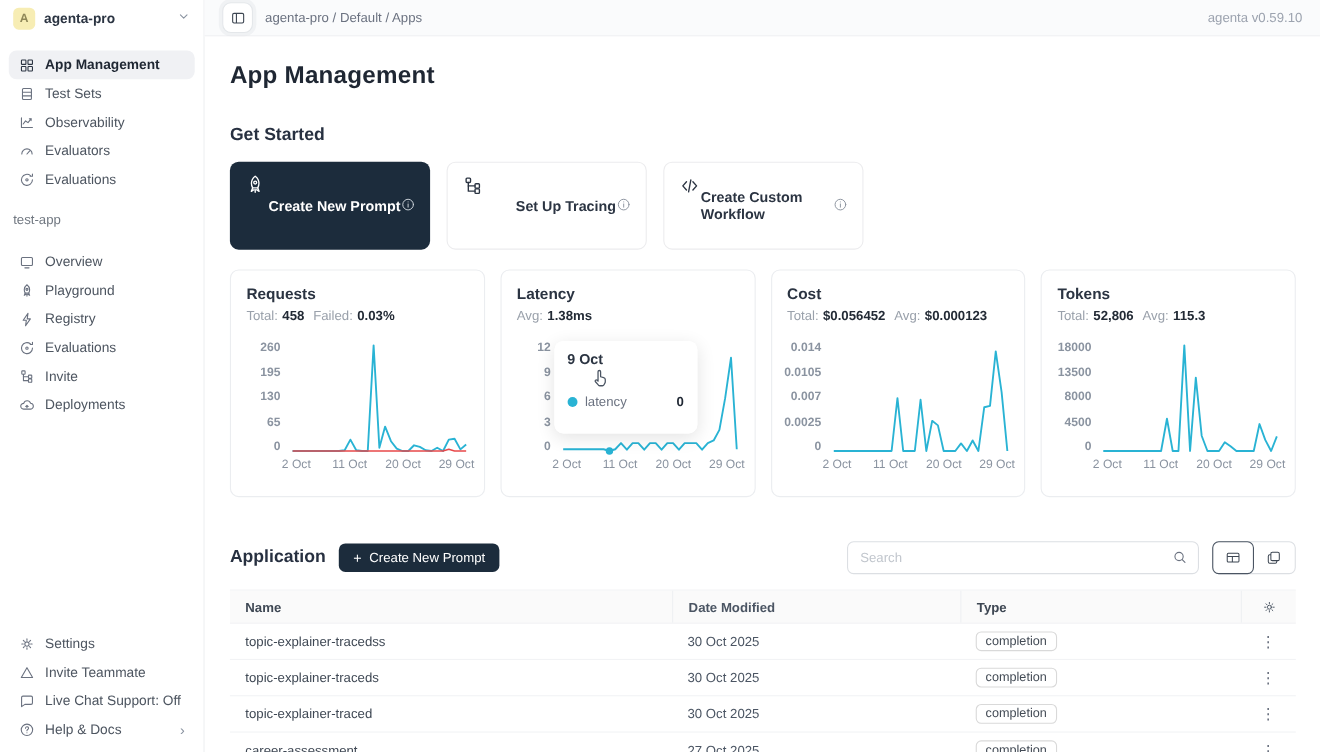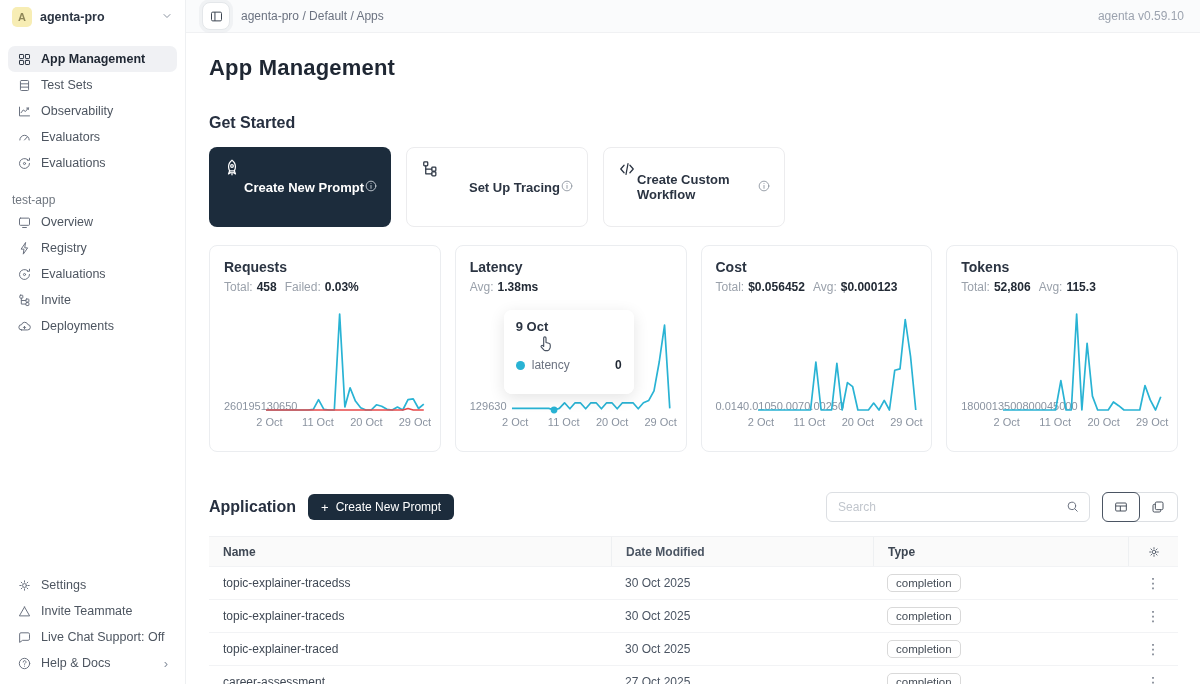--- a/index.html
+++ b/index.html
@@ -15,21 +15,21 @@
     font-size:11px; font-weight:700; display:flex; align-items:center; justify-content:center; }
   .ws-name { font-size:12.5px; color:#2b3442; font-weight:600; flex:1; }
   .chev svg { width:12px; height:12px; stroke:#8a93a0; fill:none; stroke-width:2; stroke-linecap:round; stroke-linejoin:round; }
   .nav-main { margin-top:13px; }
   .sn { height:26px; display:flex; align-items:center; gap:9px; padding:0 9px; border-radius:7px;
     font-size:12.5px; color:#4d5560; cursor:pointer; margin-bottom:0; }
   .sn.active { background:#f0f1f4; color:#1f2733; font-weight:600; }
   .ic { display:flex; align-items:center; }
   .ic svg { width:15px; height:15px; stroke:#6b7280; fill:none; stroke-width:1.6; stroke-linecap:round; stroke-linejoin:round; }
   .sn.active .ic svg { stroke:#2b3442; }
-  .group-label { font-size:12px; color:#707780; margin:17px 4px 2px; }
+  .group-label { font-size:12px; color:#707780; margin:17px 4px 18px; }
   .sidebar-footer { margin-top:auto; }
   .sp { margin-left:auto; color:#8a93a0; font-size:13px; }
 
   
   .main { flex:1; display:flex; flex-direction:column; min-width:0; }
   .topbar { height:33px; background:#fafbfc; border-bottom:1px solid #f0f1f3;
     display:flex; align-items:center; gap:11px; padding:0 16px; }
   .collapse-btn { width:28px; height:28px; background:#fff; border:1px solid #e4e7ea; border-radius:8px;
     box-shadow:0 0 0 3px rgba(228,231,234,.45); display:flex; align-items:center; justify-content:center; cursor:pointer; }
   .collapse-btn svg { width:15px; height:15px; stroke:#3d4652; fill:none; stroke-width:1.6; stroke-linejoin:round; }
@@ -56,22 +56,22 @@
 
   
   .stats-row { display:flex; gap:14px; margin-top:18px; }
   .stat-card { flex:1; height:207px; background:#fff; border:1px solid #ebedf0; border-radius:8px;
     padding:13px 14px; position:relative; }
   .stat-title { font-size:14px; font-weight:700; color:#2b3442; }
   .stat-stats { display:flex; gap:8px; margin-top:5px; font-size:12px; }
   .stat-label { color:#9aa1ab; }
   .stat-value { color:#222a35; font-weight:700; margin-left:4px; }
   .chart-area { display:flex; margin-top:16px; }
-  .yticks { width:40px; height:102px; display:flex; flex-direction:row; justify-content:space-between;
-    align-items:flex-end; padding-right:9px; font-size:11px; color:#8a93a0; }
+  .yticks { width:40px; height:102px; display:flex; flex-direction:column; justify-content:space-between;
+    align-items:flex-end; padding-right:9px; font-size:11px; color:#8a93a0;font-weight:bold; }
   .plot { flex:1; position:relative; height:102px; }
   .plot svg { width:100%; height:100%; display:block; overflow:visible; }
   .xticks { position:absolute; top:106px; left:0; right:0; height:15px; font-size:11px; color:#8a93a0; }
   .xticks div { position:absolute; transform:translateX(-50%); white-space:nowrap; }
 
   .chart-tooltip { position:absolute; left:48px; top:64px; width:130px; height:84px;
     background:rgba(255,255,255,.95); border-radius:8px; box-shadow:0 4px 16px rgba(0,0,0,.11);
     padding:9px 12px; z-index:3; }
   .tt-date { font-size:13px; font-weight:600; color:#2b3442; }
   .tt-row { display:flex; align-items:center; gap:7px; margin-top:24px; font-size:12px; }
@@ -81,21 +81,21 @@
   .cursor-icon { position:absolute; left:32px; top:24px; }
   .cursor-icon svg { width:20px; height:20px; stroke:#4b5563; fill:#fff; stroke-width:1.4; stroke-linejoin:round; }
 
   
   .app-head { display:flex; align-items:center; gap:12px; margin-top:40px; }
   .create-btn { display:inline-flex; align-items:center; gap:7px; background:#1c2c3c; color:#fff;
     border:none; border-radius:6px; font-size:12px; padding:6px 13px; cursor:pointer;
     font-family:"Liberation Sans", sans-serif; }
   .plus { font-size:13px; line-height:1; }
   .head-spacer { flex:1; }
-  .search-box { position:relative; width:264px;margin-left:37px; }
+  .search-box { position:relative; width:320px;margin-left:37px; }
   .search-box input { width:100%; height:30px; border:1px solid #dcdfe3; border-radius:6px;
     padding:0 34px 0 11px; font-size:12px; color:#333; outline:none; background:#fff;
     font-family:"Liberation Sans", sans-serif; }
   .search-box input::placeholder { color:#c1c6cd; }
   .search-icon { position:absolute; right:10px; top:7px; }
   .search-icon svg { width:15px; height:15px; stroke:#6b7280; fill:none; stroke-width:1.6; stroke-linecap:round; }
   .segmented { display:flex; border:1px solid #dcdfe3; border-radius:6px; height:30px; background:#fff; }
   .seg { width:38px; display:flex; align-items:center; justify-content:center; cursor:pointer; }
   .seg svg { width:16px; height:16px; stroke:#3d4652; fill:none; stroke-width:1.4; stroke-linejoin:round; }
   .seg.active { border:1px solid #4b5563; border-radius:6px; margin:-1px; background:#fff; z-index:1; }
@@ -184,20 +184,30 @@
 
     <nav>
       <div class="sn">
         <span class="ic">
             <svg viewBox="0 0 24 24">
               <rect x="4" y="5" width="16" height="11.5" rx="1.5"></rect>
               <path d="M9 20h6"></path>
             </svg>
           </span>
         <span>Overview</span>
+      </div>
+      <div class="sn">
+        <span class="ic">
+            <svg viewBox="0 0 24 24">
+              <path d="M12 3c2.4 1.7 3.9 4.5 3.9 7.4 0 1.7-.4 3.3-1.2 4.7H9.3A9.9 9.9 0 0 1 8.1 10.4C8.1 7.5 9.6 4.7 12 3z"></path>
+              <circle cx="12" cy="9.7" r="1.5"></circle>
+              <path d="m9.3 15.1-1.2 3.3 2.5-1.5M14.7 15.1l1.2 3.3-2.5-1.5M12 16.9v2.6"></path>
+            </svg>
+          </span>
+        <span>Playground</span>
       </div>
       <div class="sn">
         <span class="ic">
             <svg viewBox="0 0 24 24">
               <path d="M13.5 3 6.5 13h4.6l-1.1 8 7-10h-4.6l1.1-8z"></path>
             </svg>
           </span>
         <span>Registry</span>
       </div>
       <div class="sn">

